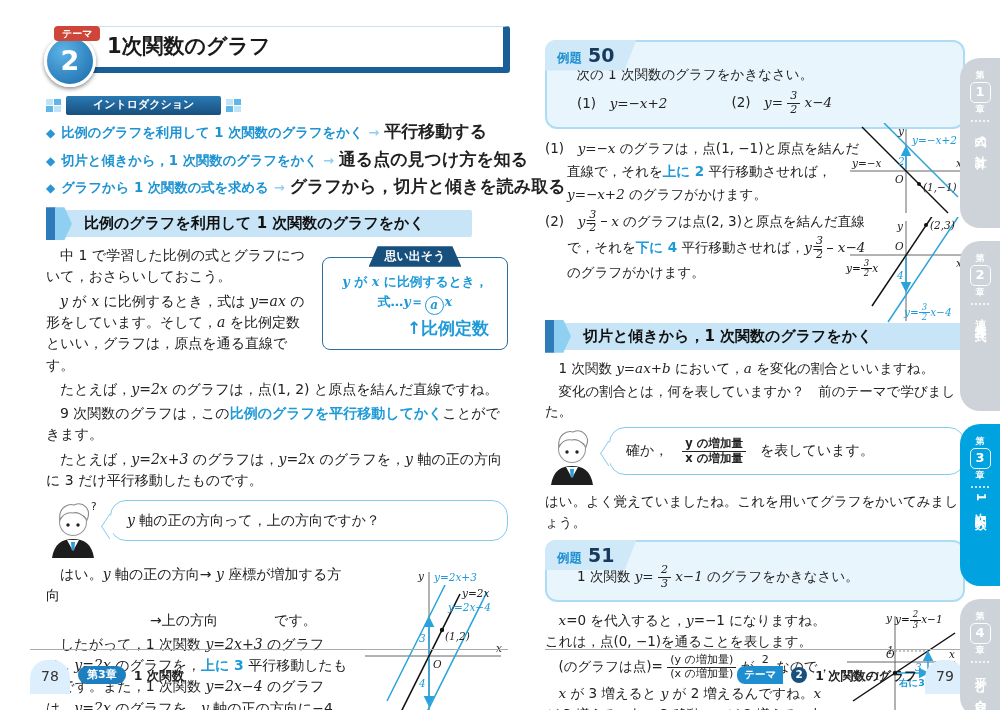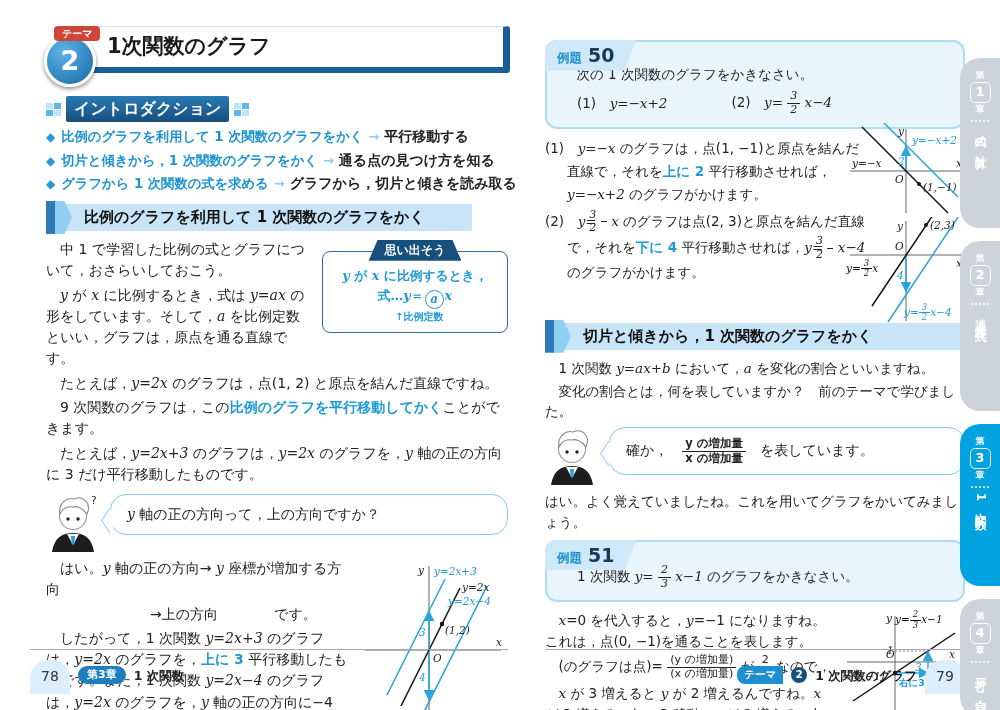--- a/index.html
+++ b/index.html
@@ -21,36 +21,36 @@
   .theme-head{position:relative;height:62px;margin-bottom:8px;}
   .theme-tab{position:absolute;left:24px;top:0;background:#cf4538;color:#fff;font-size:10px;font-weight:bold;padding:0 8px;border-radius:4px;z-index:3;}
   .theme-circle{position:absolute;left:14px;top:9px;width:46px;height:46px;border-radius:50%;background:radial-gradient(circle at 35% 30%,#5db3e6,#1668a8);border:3px solid #fff;box-shadow:0 2px 4px rgba(0,0,0,.45);color:#fff;font-size:27px;font-weight:bold;display:flex;align-items:center;justify-content:center;z-index:2;}
   .title-bar{margin-left:42px;height:40px;margin-top:8px;background:#fff;border:1px solid #cfe0ec;border-right:7px solid #1a5e97;border-bottom:6px solid #1a5e97;border-radius:3px;display:flex;align-items:center;padding-left:34px;font-size:21px;font-weight:bold;color:#1a1a1a;}
 
   .intro{margin:6px 0 10px 16px;}
   .intro-badge-row{display:flex;align-items:center;gap:5px;margin-bottom:4px;}
   .sqs{display:grid;grid-template-columns:7px 7px;grid-template-rows:6px 6px;gap:1px;}
   .sqs i:nth-child(1),.sqs i:nth-child(4){background:#bfe3f7;}
   .sqs i:nth-child(2),.sqs i:nth-child(3){background:#5fb7e8;}
-  .intro-badge{background:linear-gradient(#2a7ab5,#174f7d);color:#fff;font-size:16px;font-weight:bold;padding:1px 8px;border-radius:2px;}
+  .intro-badge{background:linear-gradient(#2a7ab5,#174f7d);color:#fff;font-size:11px;font-weight:bold;padding:1px 27px;border-radius:2px;}
   .bullet{display:flex;align-items:baseline;margin:2px 0;white-space:nowrap;}
   .b-dia{color:#2b95d5;font-size:12px;margin-right:6px;}
   .b-main{color:#1e93d2;font-weight:bold;font-size:13.3px;}
   .b-arrow{color:#8ed0f4;font-weight:bold;margin:0 5px;font-size:13px;}
-  .b-sub{color:#222;font-weight:bold;font-size:14px;}
+  .b-sub{color:#222;font-weight:bold;font-size:17px;}
 
   .sec-bar{position:relative;height:27px;background:#c7e5f7;display:flex;align-items:center;padding-left:38px;font-weight:bold;font-size:15px;color:#111;border-radius:2px;margin:0 0 8px 16px;width:388px;}
   .chev{position:absolute;top:-3px;height:33px;}
   .chev-a{left:0;width:17px;background:#2f7ab8;clip-path:polygon(0 0,55% 0,100% 50%,55% 100%,0 100%);}
   .chev-b{left:9px;width:17px;background:#8fd0f2;clip-path:polygon(0 0,55% 0,100% 50%,55% 100%,0 100%);}
 
   .flow{margin-left:16px;width:462px;}
   .recall-box{float:right;width:172px;margin:12px 0 6px 10px;position:relative;border:1.6px solid #2a6f9e;border-radius:8px;background:#fff;padding:14px 6px 8px;text-align:center;color:#1e9ad8;font-weight:bold;font-size:12.8px;line-height:1.55;}
   .recall-tab{position:absolute;top:-12px;left:50%;transform:translateX(-50%);background:#174f7d;color:#fff;font-size:12px;font-weight:bold;padding:1px 16px;clip-path:polygon(9px 0,calc(100% - 9px) 0,100% 100%,0 100%);white-space:nowrap;}
-  .recall-l3{font-size:10px;text-align:left;margin-left:66px;}
+  .recall-l3{font-size:17px;text-align:center;margin-left:66px;}
 
   .bubble-row{display:flex;align-items:flex-start;gap:10px;margin:6px 0 6px 16px;width:462px;}
   .bubble{flex:1;border:1.6px solid #85cbf0;border-radius:16px;padding:9px 16px;position:relative;background:#fff;font-size:14px;}
   .bubble:before{content:"";position:absolute;left:-9px;top:18px;width:14px;height:14px;background:#fff;border-left:1.6px solid #85cbf0;border-bottom:1.6px solid #85cbf0;transform:rotate(45deg) skew(12deg,12deg);}
   .flow2{margin-left:16px;width:462px;}
   .fig-left{float:right;width:152px;margin:2px 0 2px 6px;}
   .p6b{padding-left:104px;}
 
   .footer{position:absolute;bottom:16px;height:38px;display:flex;align-items:center;gap:8px;border-top:1px solid #aaa;padding-top:6px;font-size:12.5px;}
   .footer-left{left:30px;width:478px;}

